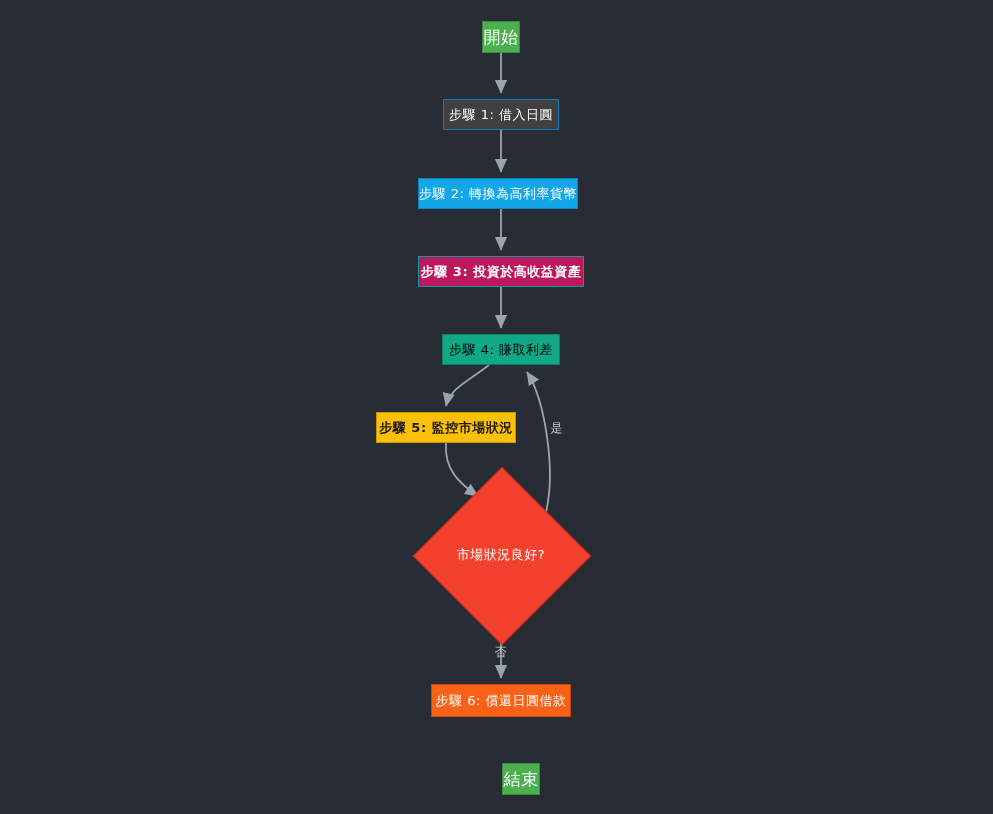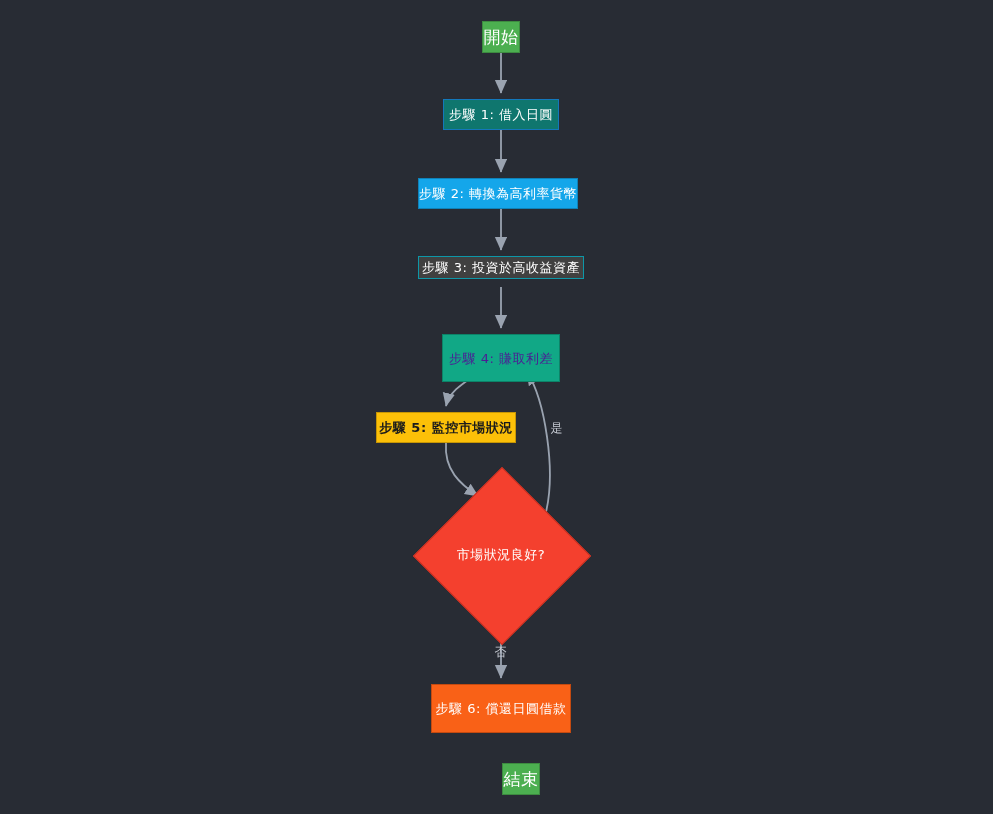--- a/index.html
+++ b/index.html
@@ -98,30 +98,30 @@
         <path d="M 501 287 L 501 328" fill="none" stroke="#9aa3b0" stroke-width="1.8" marker-end="url(#arrowhead)"></path>
         <path d="M 489 365 C 470 380, 450 388, 446 406" fill="none" stroke="#9aa3b0" stroke-width="1.8" marker-end="url(#arrowhead)"></path>
         <path d="M 446 443 C 444 470, 460 484, 478 496" fill="none" stroke="#9aa3b0" stroke-width="1.8" marker-end="url(#arrowhead)"></path>
         <path d="M 501 617 L 501 678" fill="none" stroke="#9aa3b0" stroke-width="1.8" marker-end="url(#arrowhead)"></path>
         <path d="M 546 512 C 556 470, 545 400, 527 372" fill="none" stroke="#9aa3b0" stroke-width="1.8" marker-end="url(#arrowhead)"></path>
       </g>
   </svg>
 
   <div id="nodes-layer">
       <div class="node node-terminal" style="left: 482px; top: 21px; width: 38px; height: 32px; background: rgb(76, 175, 80); color: rgb(255, 255, 255); border: 1px solid rgb(61, 139, 64);">開始</div>
-      <div class="node node-rect" style="left: 443px; top: 99px; width: 116px; height: 31px; background: #0f766e; color: rgb(255, 255, 255); border: 1px solid rgb(19, 120, 187);">步驟 1: 借入日圓</div>
+      <div class="node node-rect" style="left: 443px; top: 99px; width: 116px; height: 31px; background: #404040; color: rgb(255, 255, 255); border: 1px solid rgb(19, 120, 187);">步驟 1: 借入日圓</div>
       <div class="node node-rect" style="left: 418px; top: 178px; width: 160px; height: 31px; background: rgb(20, 166, 234); color: rgb(255, 255, 255); border: 1px solid rgb(15, 130, 185);">步驟 2: 轉換為高利率貨幣</div>
-      <div class="node node-rect" style="left: 418px; top: 256px; width: 166px; height: 23px; background: #404040; color: rgb(255, 255, 255); border: 1px solid rgb(13, 151, 168);">步驟 3: 投資於高收益資產</div>
-      <div class="node node-rect" style="left: 442px; top: 334px; width: 118px; height: 48px; background: rgb(17, 168, 134); color: #4c1d95; border: 1px solid rgb(12, 131, 104);">步驟 4: 賺取利差</div>
+      <div class="node node-rect" style="left: 418px; top: 256px; width: 166px; height: 31px; background: #be185d; color: rgb(255, 255, 255); border: 1px solid rgb(13, 151, 168); font-weight: bold;">步驟 3: 投資於高收益資產</div>
+      <div class="node node-rect" style="left: 442px; top: 334px; width: 118px; height: 31px; background: rgb(17, 168, 134); color: #000000; border: 1px solid rgb(12, 131, 104);">步驟 4: 賺取利差</div>
       <div class="node node-rect" style="left: 376px; top: 412px; width: 140px; height: 31px; background: rgb(252, 192, 8); color: rgb(27, 27, 27); border: 1px solid rgb(199, 150, 5); font-weight: bold;">步驟 5: 監控市場狀況</div>
       <div class="node-diamond-wrap" style="left: 439px; top: 493px; width: 124px; height: 124px;">
         <div class="diamond-shape" style="width: 124px; height: 124px; background: rgb(244, 64, 46); border: 1px solid rgb(195, 47, 32);"></div>
         <div class="diamond-label" style="width: 124px; height: 124px; color: rgb(255, 255, 255);">市場狀況良好?</div>
       </div>
-      <div class="node node-rect" style="left: 431px; top: 684px; width: 140px; height: 49px; background: rgb(249, 97, 23); color: rgb(255, 255, 255); border: 1px solid rgb(196, 74, 16);">步驟 6: 償還日圓借款</div>
+      <div class="node node-rect" style="left: 431px; top: 684px; width: 140px; height: 33px; background: rgb(249, 97, 23); color: rgb(255, 255, 255); border: 1px solid rgb(196, 74, 16);">步驟 6: 償還日圓借款</div>
       <div class="node node-terminal" style="left: 482px; top: 763px; width: 38px; height: 32px; background: rgb(76, 175, 80); color: rgb(255, 255, 255); border: 1px solid rgb(61, 139, 64); margin-left: 20px;">結束</div>
     </div>
   <div id="labels-layer">
       <div class="edge-label" style="left: 494.5px; top: 643.5px;">否</div>
       <div class="edge-label" style="left: 550.5px; top: 419.5px;">是</div>
     </div>
 
 </div>
 
 </body></html>

